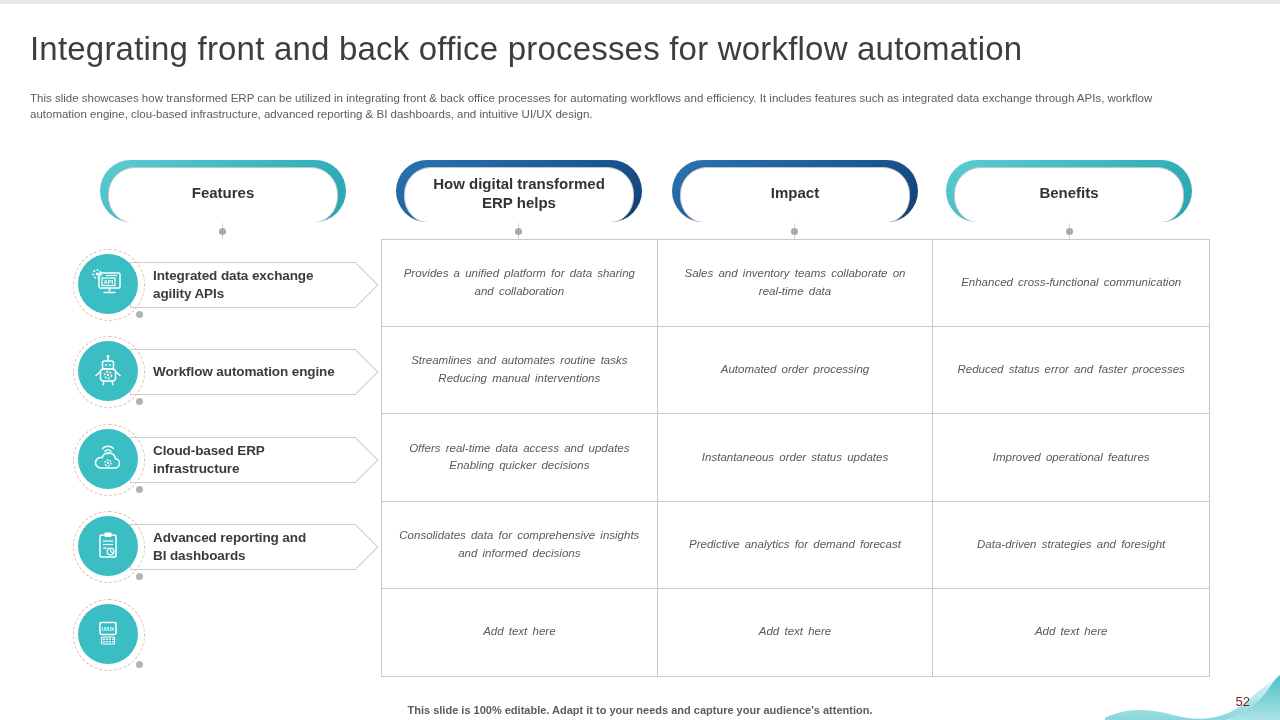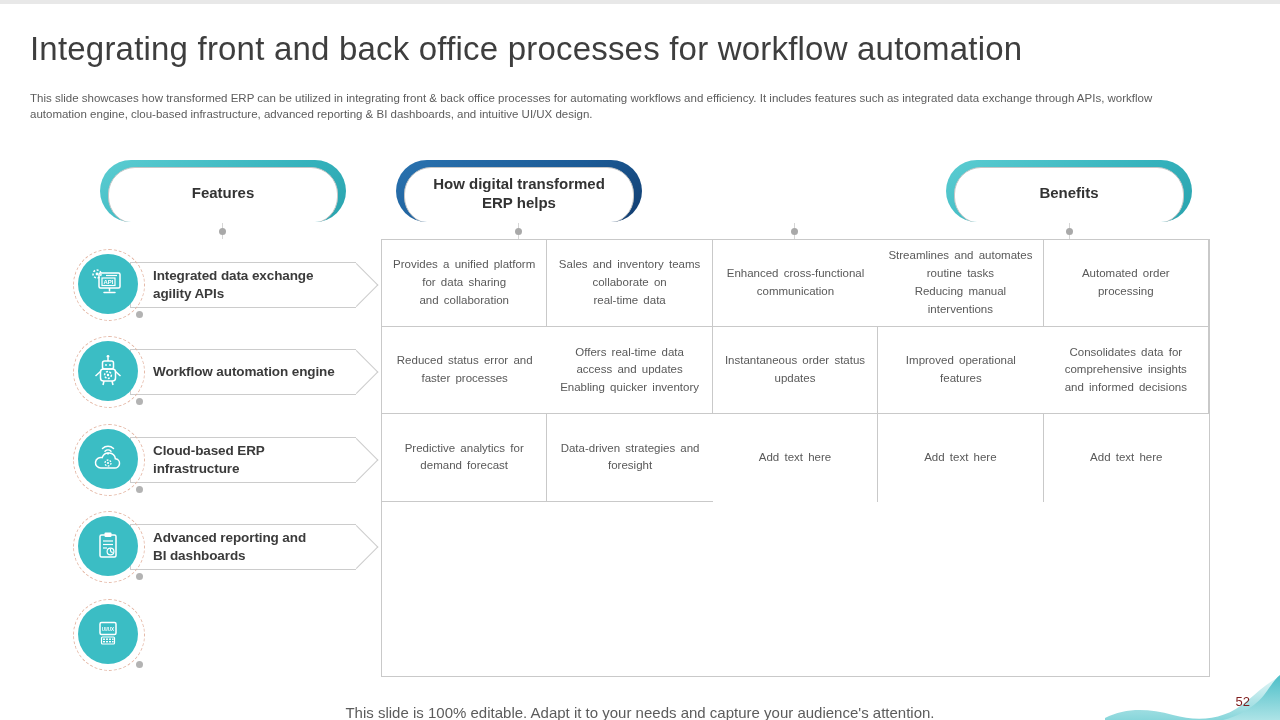--- a/index.html
+++ b/index.html
@@ -31,46 +31,49 @@
     border-top:1px solid #cccccc;border-right:1px solid #cccccc;}
   .feat-label{position:relative;z-index:2;padding-left:22px;width:200px;font-weight:bold;
     font-size:13.5px;letter-spacing:-.1px;color:#3b3b3b;line-height:1.3;white-space:pre-line;}
   .feat-ring{position:absolute;left:0;top:1px;width:70px;height:70px;border:1px dashed #e4b7a5;
     border-radius:50%;z-index:2;}
   .feat-circle{position:absolute;left:4px;top:4px;width:60px;height:60px;border-radius:50%;
     background:#3bbdc4;display:flex;align-items:center;justify-content:center;}
   .feat-dot{position:absolute;right:1px;bottom:2px;width:7px;height:7px;border-radius:50%;background:#b3b3b3;}
   
   .grid{position:absolute;left:381px;top:235px;width:827px;height:436px;background:#fff;
-    border:1px solid #c9c9c9;display:grid;grid-template-columns:repeat(5,1fr);grid-template-rows:repeat(5,1fr);}
+    border:1px solid #c9c9c9;display:grid;grid-template-columns:repeat(3,1fr);grid-template-rows:repeat(5,1fr);font-style:italic;}
   .cell{border-right:1px solid #c9c9c9;border-bottom:1px solid #c9c9c9;display:flex;align-items:center;
     justify-content:center;text-align:center;padding:4px 10px;font-size:11.5px;color:#595959;
     line-height:1.55;word-spacing:2px;white-space:pre-line;}
   .cell:nth-child(3n){border-right:none;}
   .cell:nth-child(n+13){border-bottom:none;}
   
-  .footer-note{position:absolute;left:0;right:0;top:700px;text-align:center;font-size:15px;color:#5c5c5c;}
+  .footer-note{position:absolute;left:0;right:0;top:700px;text-align:center;font-size:11px;color:#5c5c5c;font-weight:bold;}
   .corner-wave{position:absolute;right:0;bottom:0;width:175px;height:54px;}
   .page-number{position:absolute;right:30px;bottom:15px;font-size:13px;color:#7f1d1d;z-index:3;}
   svg.ico{display:block;}
 </style>
 </head>
 <body>
 
 <div class="slide">
 
   <div class="title">Integrating front and back office processes for workflow automation</div>
   <div class="desc">This slide showcases how transformed ERP can be utilized in integrating front &amp; back office processes for automating workflows and efficiency. It includes features such as integrated data exchange through APIs, workflow automation engine, clou-based infrastructure, advanced reporting &amp; BI dashboards, and intuitive UI/UX design.</div>
 
   <div class="pill teal" style="left:100px">
     <div class="pill-inner">Features</div>
   </div>
   <div class="pill blue" style="left:396px">
     <div class="pill-inner">How digital transformed
 ERP helps</div>
+  </div>
+  <div class="pill blue" style="left:672px">
+    <div class="pill-inner">Impact</div>
   </div>
   <div class="pill teal" style="left:946px">
     <div class="pill-inner">Benefits</div>
   </div>
 
   <div class="col-line" style="left:222px"></div>
   <div class="col-line" style="left:518px"></div>
   <div class="col-line" style="left:794px"></div>
   <div class="col-line" style="left:1069px"></div>
   <div class="col-dot" style="left:219px"></div>
@@ -203,21 +206,21 @@
     <div class="cell">Provides a unified platform for data sharing
 and collaboration</div>
     <div class="cell">Sales and inventory teams collaborate on
 real-time data</div>
     <div class="cell">Enhanced cross-functional communication</div>
     <div class="cell">Streamlines and automates routine tasks
 Reducing manual interventions</div>
     <div class="cell">Automated order processing</div>
     <div class="cell">Reduced status error and faster processes</div>
     <div class="cell">Offers real-time data access and updates
-Enabling quicker inventory</div>
+Enabling quicker decisions</div>
     <div class="cell">Instantaneous order status updates</div>
     <div class="cell">Improved operational features</div>
     <div class="cell">Consolidates data for comprehensive insights
 and informed decisions</div>
     <div class="cell">Predictive analytics for demand forecast</div>
     <div class="cell">Data-driven strategies and foresight</div>
     <div class="cell">Add text here</div>
     <div class="cell">Add text here</div>
     <div class="cell">Add text here</div>
   </div>

